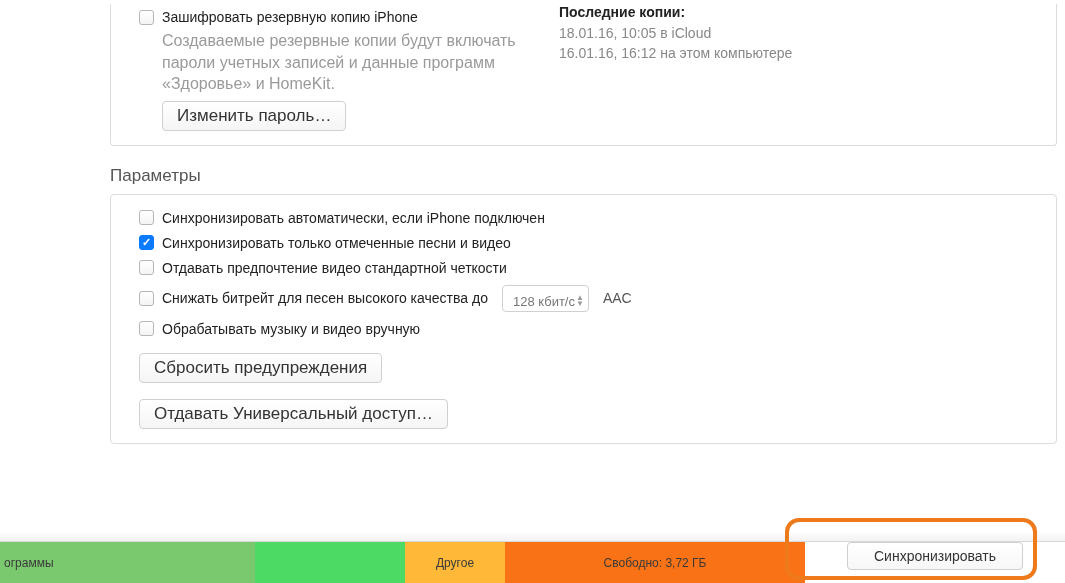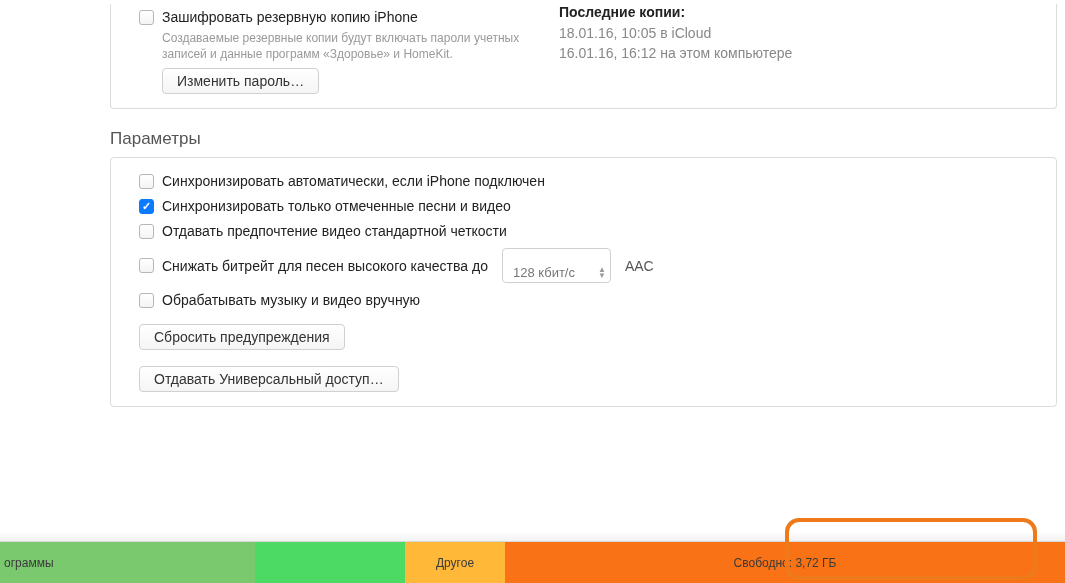--- a/index.html
+++ b/index.html
@@ -61,53 +61,53 @@
     }
     .checkbox.checked::after {
       content: "✓";
       color: #fff;
       font-size: 11px;
       font-weight: bold;
       line-height: 1;
     }
     .check-label { font-size: 14px; color: #222; }
     .subtext {
-      font-size: 12px;
+      font-size: 16px;
       color: #9a9a9a;
       margin-left: 23px;
       line-height: 1.35;
       max-width: 380px;
     }
     .mac-btn {
       display: inline-block;
       padding: 4px 14px;
       border: 1px solid #d0d0d0;
       border-radius: 4px;
       background: linear-gradient(#ffffff,#f5f5f5);
-      font-size: 14px;
+      font-size: 17px;
       color: #333;
       cursor: pointer;
       margin: 6px 0 0 23px;
     }
     .mac-btn.standalone { margin-left: 0; }
     .backups-right { margin-left: 10px; }
     .backups-title { font-size: 14px; font-weight: 700; color: #222; margin-bottom: 4px; }
     .backup-line { font-size: 14px; color: #888; line-height: 1.4; }
     .options-list .checkbox-line { margin: 9px 0; }
     .inline-select {
       display: inline-flex;
       align-items: center;
       border: 1px solid #d0d0d0;
       border-radius: 4px;
       background: #fff;
-      padding: 16px 4px 2px 10px;
+      padding: 8px 4px 2px 10px;
       font-size: 13px;
       color: #777;
       margin: 0 6px;
-      gap: 23px;
+      gap: 1px;
     }
     .stepper {
       display: inline-flex;
       flex-direction: column;
       line-height: 6px;
       color: #999;
       font-size: 8px;
     }
     .suffix { color: #555; font-size: 14px; }
     .btn-row { margin-top: 10px; }
@@ -250,15 +250,18 @@
         <span>ограммы</span>
       </div>
     <div class="seg seg-apps2"></div>
     <div class="seg seg-other">
         <span>Другое</span>
       </div>
     <div class="seg seg-free">
         <span>Свободно: 3,72 ГБ</span>
       </div>
   </div>
+  <div class="sync-area">
+    <div class="sync-btn">Синхронизировать</div>
+  </div>
 </div>
 
 <div class="highlight-ring"></div>
 
 </body></html>

